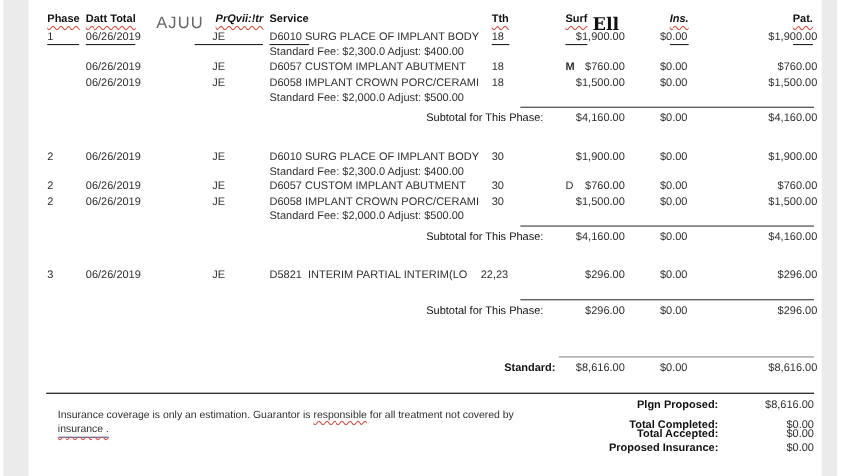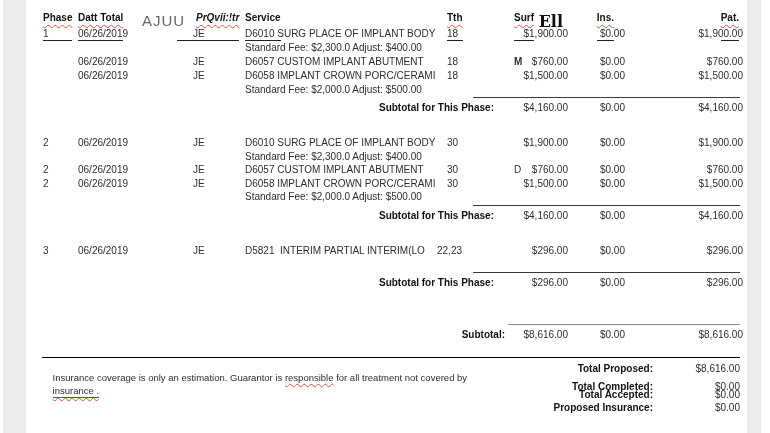--- a/index.html
+++ b/index.html
@@ -24,25 +24,25 @@
   .c-ins{right:145px;}
   .c-pat{right:27px;}
 
   
   .hdr .cell{font-weight:bold;color:#101010;border-bottom:1px solid #222;padding-bottom:17px;}
   .squig{text-decoration:underline wavy #cf5549 1px;text-underline-offset:2.5px;}
   .h-ajuu{left:142px;font-weight:normal !important;color:#666 !important;border-bottom:none !important;
           font-size:15px;letter-spacing:1px;}
   .h-prov{left:177px;padding-left:19px;font-style:italic;}
   .h-fee{right:207px;border-bottom:none !important;font-family:"DejaVu Serif",serif;font-size:16px;}
-  .h-ins{right:156px;}
+  .h-ins{right:144px;font-style:italic;}
   .h-pat{right:31px;}
 
   .bold{font-weight:bold;}
-  .sub-label{right:276px;font-weight:bold;color:#111;}
+  .sub-label{right:276px;font-weight:normal;color:#111;}
   .grand-label{right:265px;font-weight:bold;color:#111;}
 
   .rule{position:absolute;height:0;border-top:1px solid #3a3a3a;}
   .phase-rule{left:473px;width:267px;}
   .grand-rule{left:508px;width:232px;border-top-color:#8a8a8a;}
   .footer-rule{left:42px;width:698px;border-top:1.5px solid #000;}
 
   .f-line{position:absolute;left:42px;font-size:9.5px;color:#2e2e2e;white-space:pre;}
   .resp{text-decoration:underline wavy #cf5549 1px;text-underline-offset:2px;}
   .ins-link{border-bottom:1px solid #44549a;text-decoration:underline wavy #cf5549 1px;
@@ -171,36 +171,36 @@
   <div class="rule phase-rule" style="top:272px"></div>
   <div class="row" style="top:277px">
     <span class="cell sub-label">Subtotal for This Phase:</span>
     <span class="cell c-fee">$296.00</span>
     <span class="cell c-ins">$0.00</span>
     <span class="cell c-pat">$296.00</span>
   </div>
 
   <div class="rule grand-rule" style="top:324px"></div>
   <div class="row" style="top:329px">
-    <span class="cell grand-label">Subtotal:</span>
+    <span class="cell grand-label">Standard:</span>
     <span class="cell c-fee">$8,616.00</span>
     <span class="cell c-ins">$0.00</span>
     <span class="cell c-pat">$8,616.00</span>
   </div>
 
   <div class="rule footer-rule" style="top:357px"></div>
   <div class="f-line" style="top:361px">
     <span>Insurance coverage is only an estimation. Guarantor is </span><span class="resp">responsible</span><span> for all treatment not covered by</span>
   </div>
   <div class="f-line" style="top:374px">
     <span class="ins-link">insurance .</span>
   </div>
 
   <div class="row" style="top:363px">
-    <span class="cell t-label">Total Proposed:</span>
+    <span class="cell t-label">Plgn Proposed:</span>
     <span class="cell t-value">$8,616.00</span>
   </div>
   <div class="row" style="top:381px">
     <span class="cell t-label">Total Completed:</span>
     <span class="cell t-value">$0.00</span>
   </div>
   <div class="row" style="top:389px">
     <span class="cell t-label">Total Accepted:</span>
     <span class="cell t-value">$0.00</span>
   </div>

